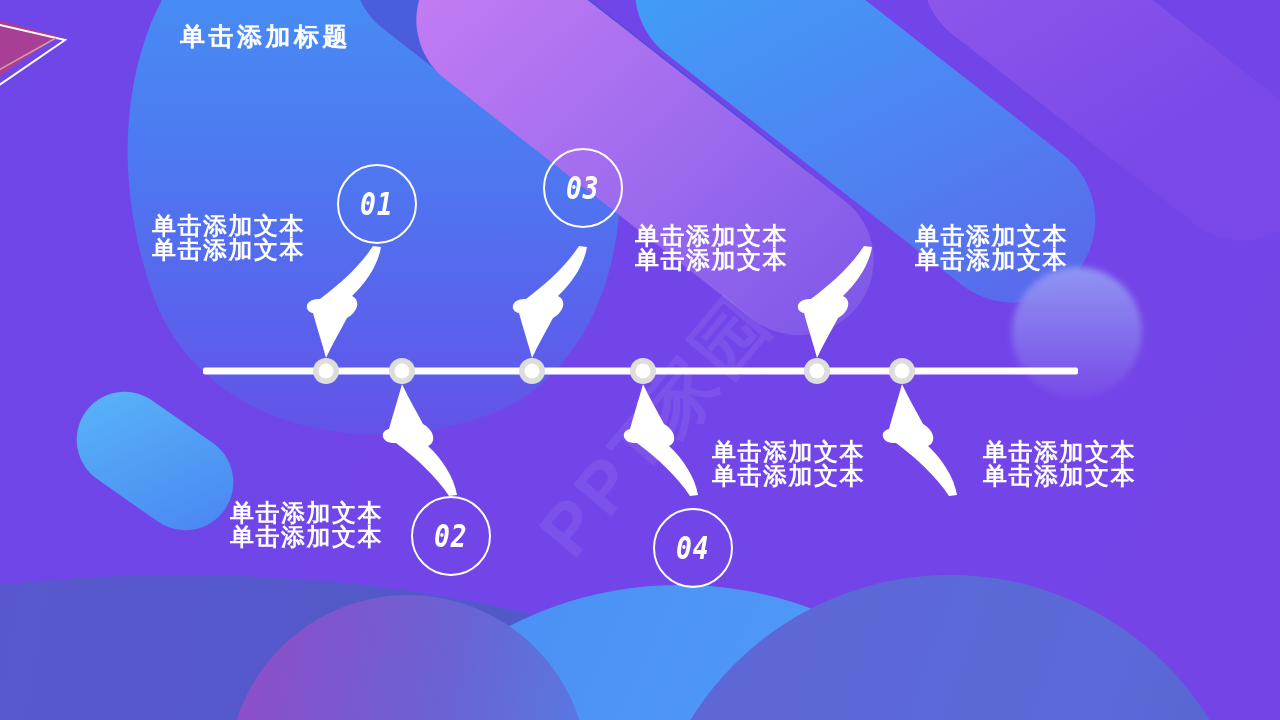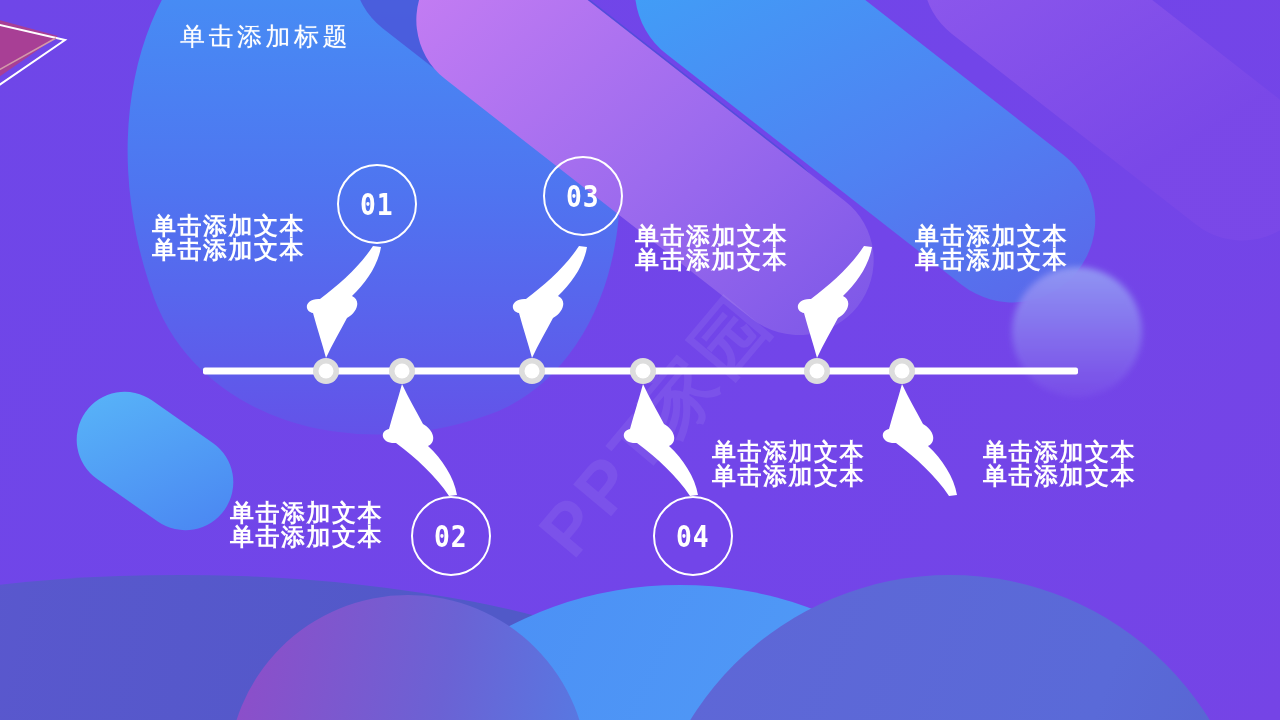--- a/index.html
+++ b/index.html
@@ -72,29 +72,29 @@
     line-height:90px; text-align:center;
     font-size:72px; font-weight:bold; letter-spacing:6px;
     color:rgba(255,255,255,0.07);
     transform:rotate(-50deg);
     user-select:none;
   }
 
   
   .title{
     position:absolute; left:180px; top:20px;
-    font-size:25px; font-weight:normal; letter-spacing:3.5px; color:#fff;
+    font-size:25px; font-weight:bold; letter-spacing:3.5px; color:#fff;
     text-shadow:0 0 1px rgba(255,255,255,.6);
   }
 
   
   .tl-circle{
     position:absolute; width:80px; height:80px; border-radius:50%;
     border:2.5px solid #ffffff; box-sizing:border-box;
-    display:flex; align-items:center; justify-content:center;
+    display:flex; align-items:center; justify-content:center;font-style:italic;
   }
   .tl-num{
     font-family:"DejaVu Sans Mono","Liberation Mono",monospace;
     font-size:31px; font-weight:bold; color:#fff; letter-spacing:1px;
     transform:scaleX(.85);
   }
   .tl-text{
     position:absolute; width:156px;
     font-size:24px; line-height:24px; letter-spacing:1.5px;
     font-weight:bold; color:#ffffff; word-break:break-all;
@@ -160,24 +160,24 @@
     <use href="#node" transform="translate(817,371)"></use>
     <use href="#node" transform="translate(902,371)"></use>
   </svg>
 
   <div class="tl-circle" style="left:337px; top:164px;">
     <span class="tl-num">01</span>
   </div>
   <div class="tl-circle" style="left:411px; top:496px;">
     <span class="tl-num">02</span>
   </div>
-  <div class="tl-circle" style="left:543px; top:156px;">
+  <div class="tl-circle" style="left:543px; top:148px;">
     <span class="tl-num">03</span>
   </div>
-  <div class="tl-circle" style="left:653px; top:496px;align-items:center;">
+  <div class="tl-circle" style="left:653px; top:508px;align-items:center;">
     <span class="tl-num">04</span>
   </div>
 
   <div class="tl-text" style="left:152px; top:214px;">单击添加文本单击添加文本</div>
   <div class="tl-text" style="left:230px; top:501px;">单击添加文本单击添加文本</div>
   <div class="tl-text" style="left:635px; top:224px;">单击添加文本单击添加文本</div>
   <div class="tl-text" style="left:712px; top:440px;">单击添加文本单击添加文本</div>
   <div class="tl-text" style="left:915px; top:224px;">单击添加文本单击添加文本</div>
   <div class="tl-text" style="left:983px; top:440px;">单击添加文本单击添加文本</div>
 

